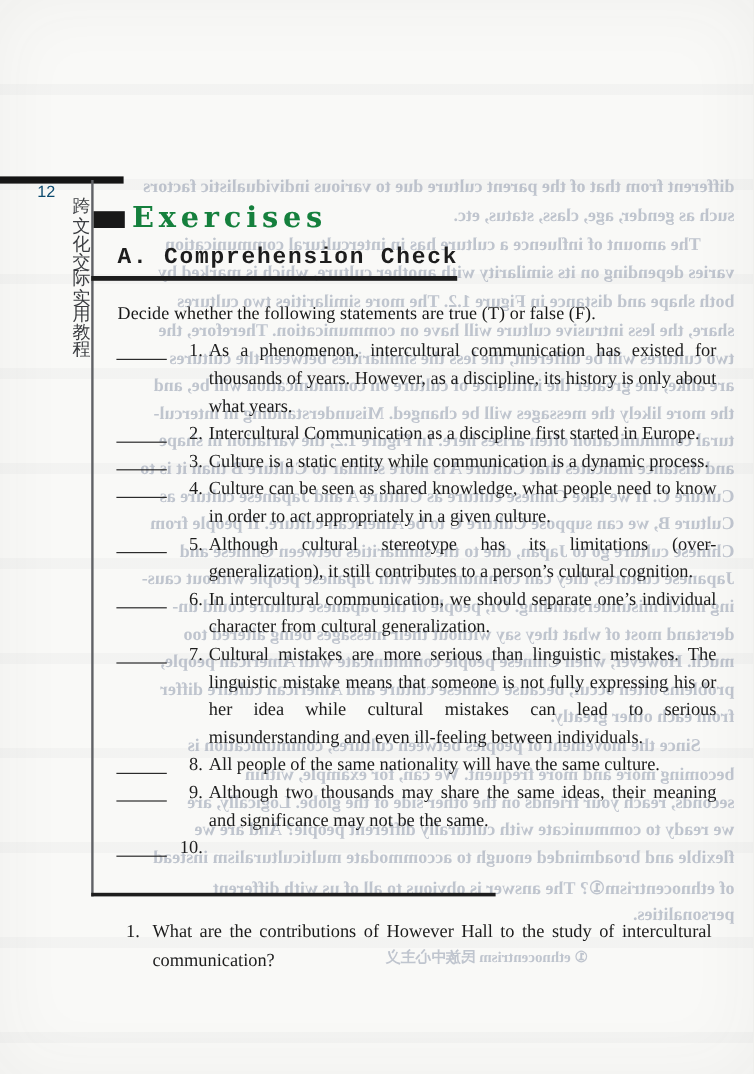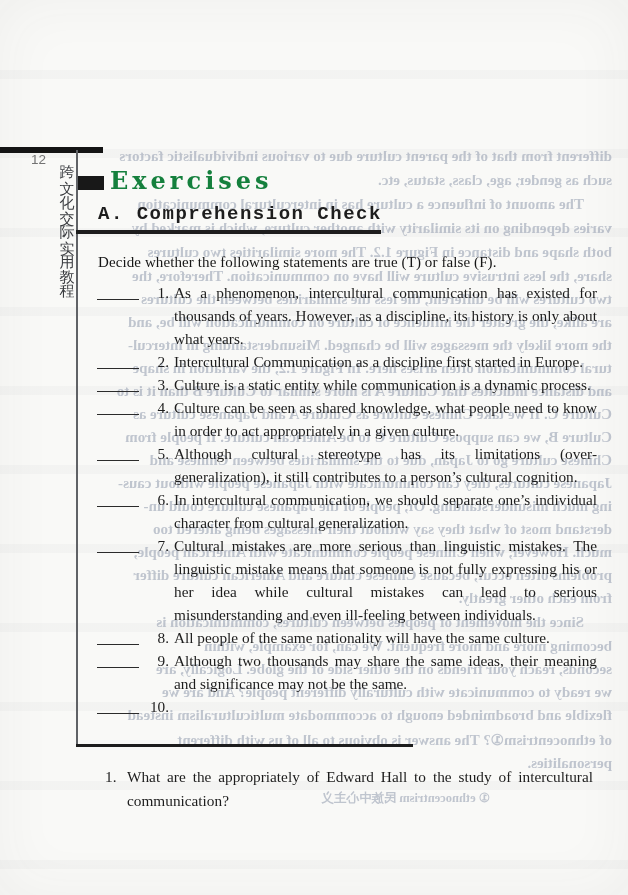--- a/index.html
+++ b/index.html
@@ -10,21 +10,21 @@
         background:repeating-linear-gradient(180deg,transparent 0 70px,rgba(110,115,125,0.045) 70px 79px);}
   
   .bleed{position:absolute;left:100px;width:512px;height:20px;transform:scaleX(-1);
          color:#8c96aa;opacity:.52;filter:blur(.5px);font-size:15px;font-weight:bold;
          white-space:nowrap;overflow:hidden;text-align:left;}
   .bleed.ind{padding-left:28px;width:484px;}
   .bleed.fnote{width:390px;font-size:12.5px;}
   
   .topbar{position:absolute;left:0;top:147px;width:103px;height:6px;background:#141414;}
   .pagenum{position:absolute;left:20px;top:152px;width:26px;font-family:"Liberation Sans",sans-serif;
-           font-size:13.5px;color:#737373;text-align:right;}
+           font-size:13.5px;color:#0c4a6e;text-align:right;}
   .spinetitle{position:absolute;left:59px;top:153px;height:290px;writing-mode:vertical-rl;
               font-size:15px;letter-spacing:15px;color:#3a3c40;line-height:16px;}
   .spinerule{position:absolute;left:76px;top:150px;width:2px;height:597px;background:#606266;}
   
   .exmark{position:absolute;left:78px;top:176px;width:26px;height:14px;background:#181818;}
   .extitle{position:absolute;left:110px;top:166px;font-family:"DejaVu Serif",serif;font-weight:bold;
            font-size:24px;letter-spacing:4px;color:#15803d;}
   .secTitle{position:absolute;font-family:Liberation Mono, monospace;font-weight:bold;font-size:19px;
             letter-spacing:1.5px;color:#1d1d1d;}
   .aTitle{left:98px;top:203px;}
@@ -141,16 +141,16 @@
       <span class="ansblank"></span>
       <span class="inum">10.</span>
     </div>
   </div>
 
   <div class="bRule"></div>
 
   <div class="qlist">
     <div class="qitem">
       <span class="qnum">1.</span>
-      <span class="qtext">What are the appropriately of Edward Hall to the study of intercultural communication?</span>
+      <span class="qtext">What are the contributions of However Hall to the study of intercultural communication?</span>
     </div>
   </div>
 </div>
 
 </body></html>

